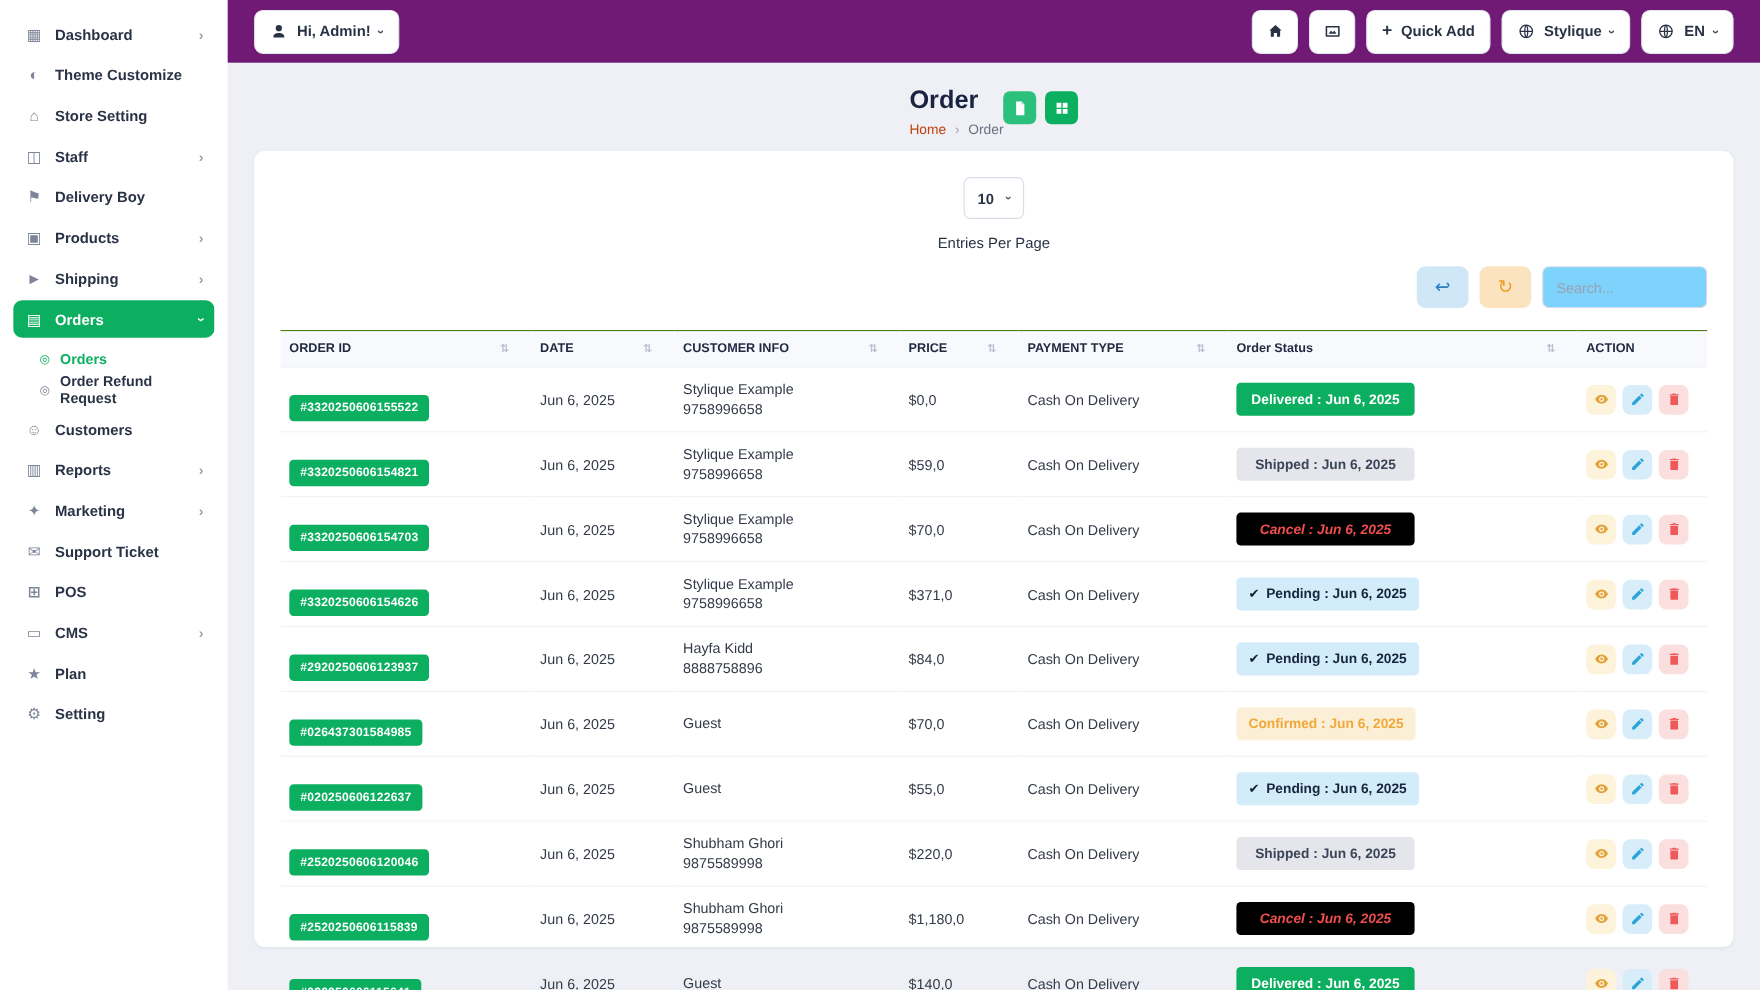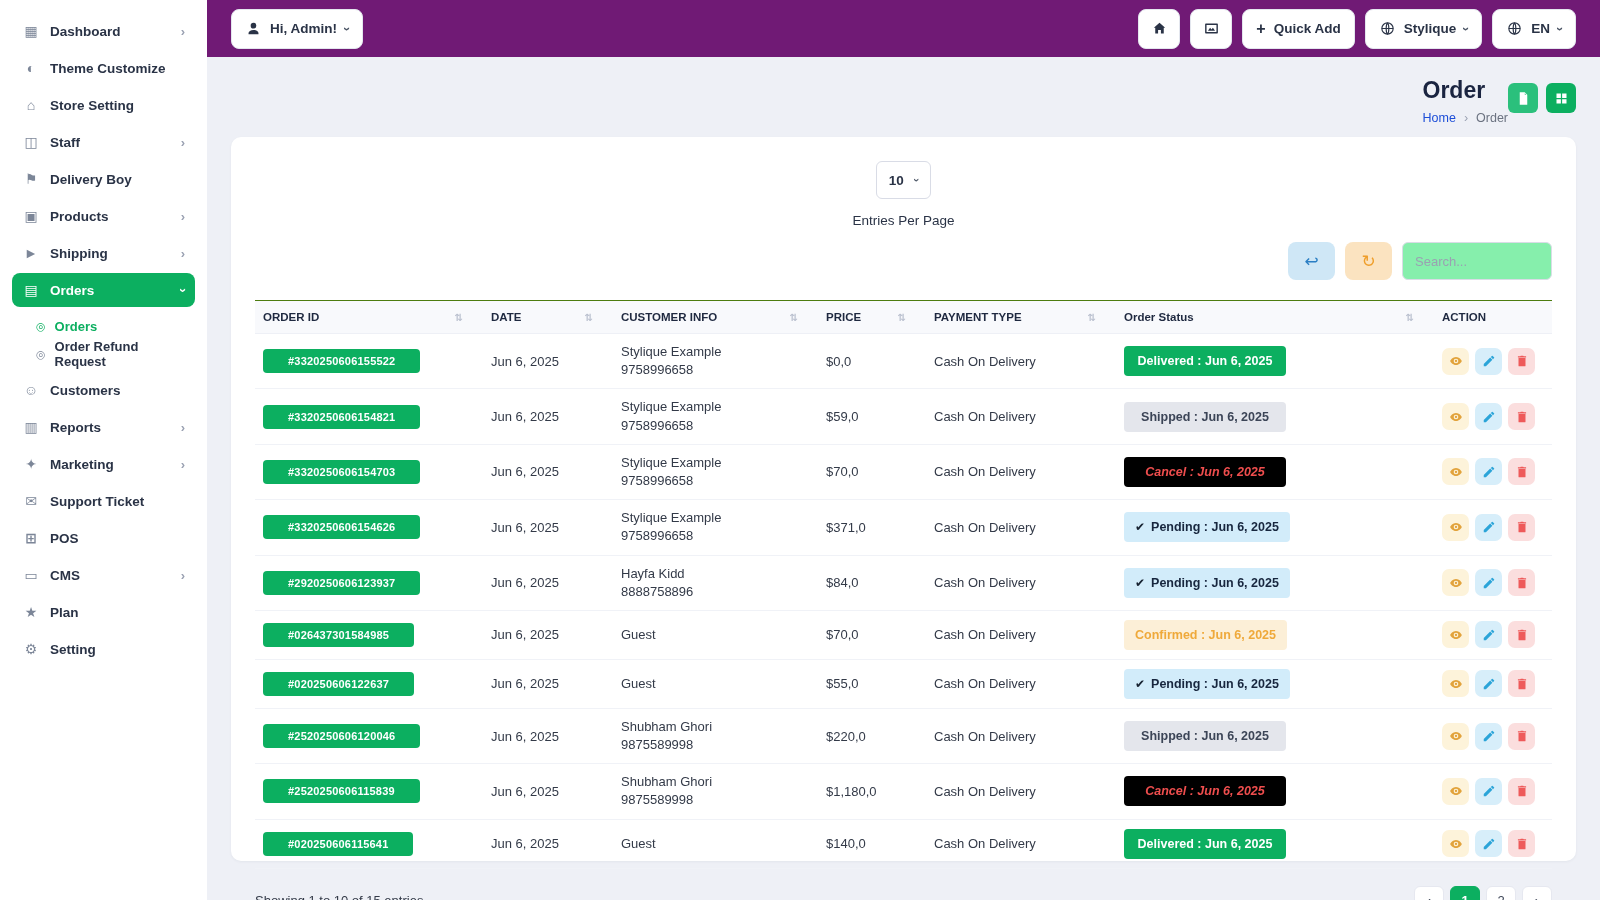--- a/index.html
+++ b/index.html
@@ -35,51 +35,51 @@
   .topbar { height:57px; background:#701a75; display:flex; align-items:center; padding:0 24px; gap:10px; flex:none; }
   .btn { display:inline-flex; align-items:center; gap:8px; background:#fff; border:1px solid #e3e6ee; border-radius:8px; height:40px; padding:0 13px; font-size:13.5px; font-weight:600; color:#2a3346; cursor:pointer; font-family:inherit; white-space:nowrap; }
   .btn svg { width:17px; height:17px; flex:none; }
   .icon-btn { width:42px; justify-content:center; padding:0; }
   .chev { display:inline-block; transform:rotate(90deg); font-size:12px; color:#4b5565; font-weight:700; }
   .plus-glyph { font-size:16px; font-weight:700; line-height:1; }
   .topbar-right { margin-left:auto; display:flex; gap:10px; align-items:center; }
 
   
   .content { flex:1; padding:18px 24px 0; overflow:hidden; }
-  .page-head { display:flex; align-items:flex-start; justify-content:flex-end; }
+  .page-head { display:flex; align-items:flex-start; justify-content:center; }
   .page-title { font-size:23px; font-weight:800; color:#1a2440; margin:2px 0 7px; }
   .breadcrumb { display:flex; gap:8px; align-items:center; font-size:12.5px; }
-  .bc-home { color:#1d4ed8; cursor:pointer; }
+  .bc-home { color:#c2410c; cursor:pointer; }
   .bc-sep { color:#9aa1b2; }
   .bc-current { color:#6b7280; }
   .head-actions { display:flex; gap:8px; margin-top:8px; }
   .mini-btn { width:30px; height:30px; border-radius:6px; border:0; display:flex; align-items:center; justify-content:center; color:#fff; cursor:pointer; }
   .mini-btn.export { background:#2bc07c; }
   .mini-btn.grid { background:#0caf60; }
   .mini-btn svg { width:15px; height:15px; }
 
   .card { background:#fff; border-radius:10px; margin-top:12px; padding:24px; height:724px; box-shadow:0 1px 3px rgba(20,30,60,.05); }
   .toolbar { display:flex; align-items:center; gap:14px;flex-direction:column; }
   .per-page { display:flex; align-items:center; gap:11px; border:1px solid #d9dce6; border-radius:6px; height:38px; padding:0 12px; font-size:13.5px; font-weight:600; color:#2a3346; background:#fff; cursor:pointer; font-family:inherit; }
   .per-page .chev { font-size:11px; }
   .per-page-label { font-size:13.5px; color:#2a3346; }
   .toolbar-right { margin-left:auto; display:flex; gap:10px; align-items:center; }
   .tb-btn { width:47px; height:38px; border-radius:8px; border:0; font-size:17px; cursor:pointer; display:flex; align-items:center; justify-content:center; font-family:inherit; }
   .tb-btn.undo { background:#cfe7f6; color:#2b7fc4; }
   .tb-btn.refresh { background:#fbe3c0; color:#ef9e2a; }
-  .search-box { height:38px; border:1px solid #d9dce6; border-radius:6px; padding:0 12px; font-size:13px; color:#333; width:150px; outline:none; font-family:inherit; background:#86efac; }
+  .search-box { height:38px; border:1px solid #d9dce6; border-radius:6px; padding:0 12px; font-size:13px; color:#333; width:150px; outline:none; font-family:inherit; background:#7dd3fc; }
   .search-box::placeholder { color:#9aa1b2; }
 
   table { width:100%; border-collapse:collapse; margin-top:20px; table-layout:fixed; }
   thead th { background:#f8f9fc; border-top:1px solid #4d7c0f; border-bottom:1px solid #eef0f6; padding:10px 8px; font-size:11.5px; font-weight:700; color:#1f2940; text-align:left; }
   .th-inner { display:flex; align-items:center; }
   .th-label { white-space:nowrap; }
   .sort-icon { margin-left:auto; color:#b9bfce; font-size:10px; padding-right:12px; cursor:pointer; }
   tbody td { padding:9px 8px; border-bottom:1px solid #f0f2f7; font-size:13px; color:#333a48; vertical-align:middle; }
-  .order-badge { display:inline-block; background:#0caf60; color:#fff; font-size:11px; font-weight:700; padding:6px 25px; border-radius:4px; letter-spacing:.2px; cursor:pointer; }
+  .order-badge { display:inline-block; background:#0caf60; color:#fff; font-size:11px; font-weight:700; padding:6px 10px; border-radius:4px; letter-spacing:.2px; cursor:pointer;margin-top:16px; }
   .cust-name, .cust-phone { line-height:1.4; }
   .status-badge { display:inline-flex; align-items:center; justify-content:center; min-width:162px; height:30px; border-radius:4px; font-size:12.5px; font-weight:700; gap:6px; padding:0 11px; }
   .status-delivered { background:#0caf60; color:#fff; }
   .status-shipped   { background:#e4e6ec; color:#3c4557; }
   .status-cancel    { background:#000000; color:#ef4e4e;font-style:italic; }
   .status-pending   { background:#d2ecfa; color:#17263e; }
   .status-confirmed { background:#fcefd7; color:#efa93a; }
   .status-check { font-size:12px; color:#15202f; }
   .actions { display:flex; gap:6px; }
   .act { width:27px; height:27px; border-radius:7px; border:0; display:flex; align-items:center; justify-content:center; cursor:pointer; }

